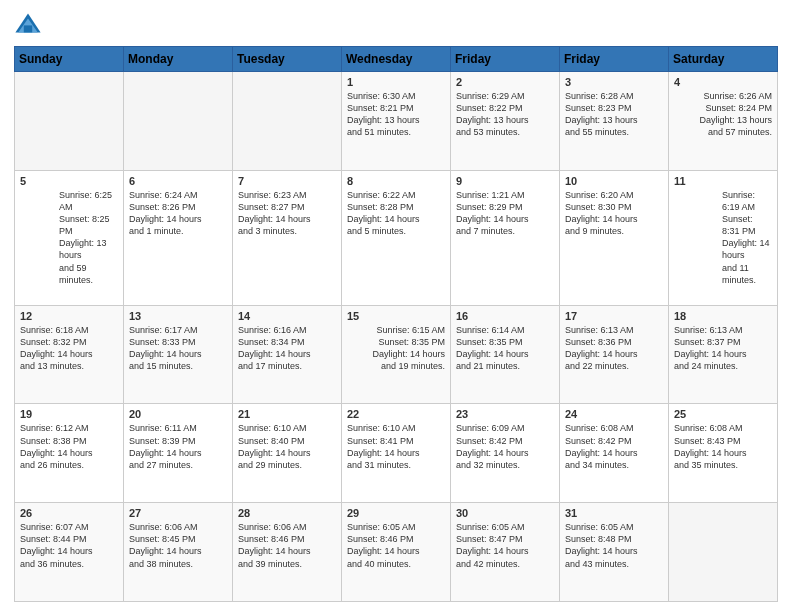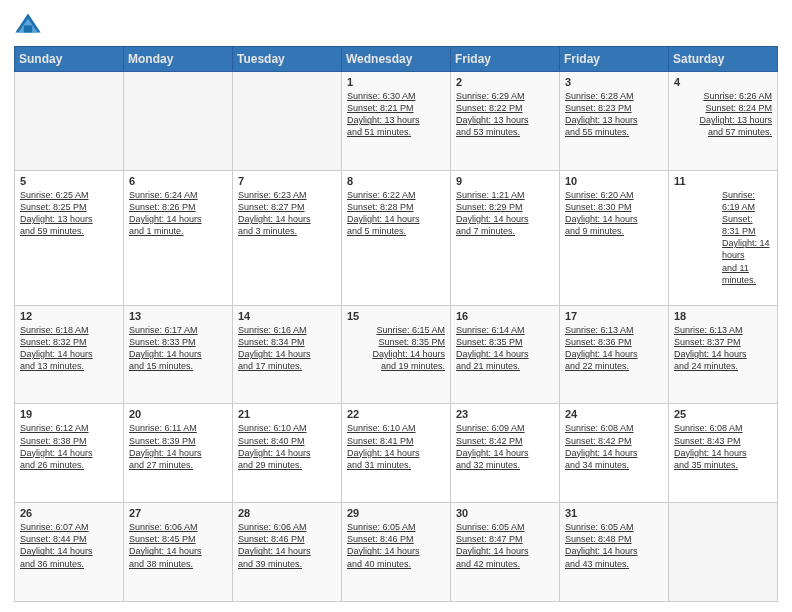--- a/index.html
+++ b/index.html
@@ -51,21 +51,21 @@
       font-size: 14px;
       color: #555;
     }
     .calendar {
       width: 100%;
       border-collapse: collapse;
       flex: 1;
     }
     .calendar thead tr th {
       background-color: #3375b5;
-      color: #e5e5e5;
+      color: #000000;
       font-size: 12px;
       font-weight: bold;
       padding: 5px 4px;
       text-align: left;
       border: 1px solid #2a5f9e;
     }
     .calendar tbody tr td {
       border: 1px solid #ccc;
       vertical-align: top;
       padding: 4px 5px;
@@ -84,21 +84,20 @@
     .day-num {
       font-size: 11px;
       font-weight: bold;
       margin-bottom: 2px;
       display: block;
     }
     .day-info {
       font-size: 9px;
       line-height: 1.35;
       color: #333;
-      text-decoration: underline;
     }
     .empty-cell {
       background: #f5f5f5 !important;
     }
   </style>
 </head>
 <body>
 
 <div class="page">
   <div class="header">
@@ -161,21 +160,21 @@
             <span class="day-num">4</span>
             <div class="day-info" style="white-space: pre-line; text-align: right;">Sunrise: 6:26 AM
 Sunset: 8:24 PM
 Daylight: 13 hours
 and 57 minutes.</div>
           </td>
         </tr>
         <tr>
           <td>
             <span class="day-num">5</span>
-            <div class="day-info" style="white-space: pre-line;">Sunrise: 6:25 AM
+            <div class="day-info" style="white-space: pre-line; margin-left: 39px;">Sunrise: 6:25 AM
 Sunset: 8:25 PM
 Daylight: 13 hours
 and 59 minutes.</div>
           </td>
           <td>
             <span class="day-num">6</span>
             <div class="day-info" style="white-space: pre-line;">Sunrise: 6:24 AM
 Sunset: 8:26 PM
 Daylight: 14 hours
 and 1 minute.</div>

